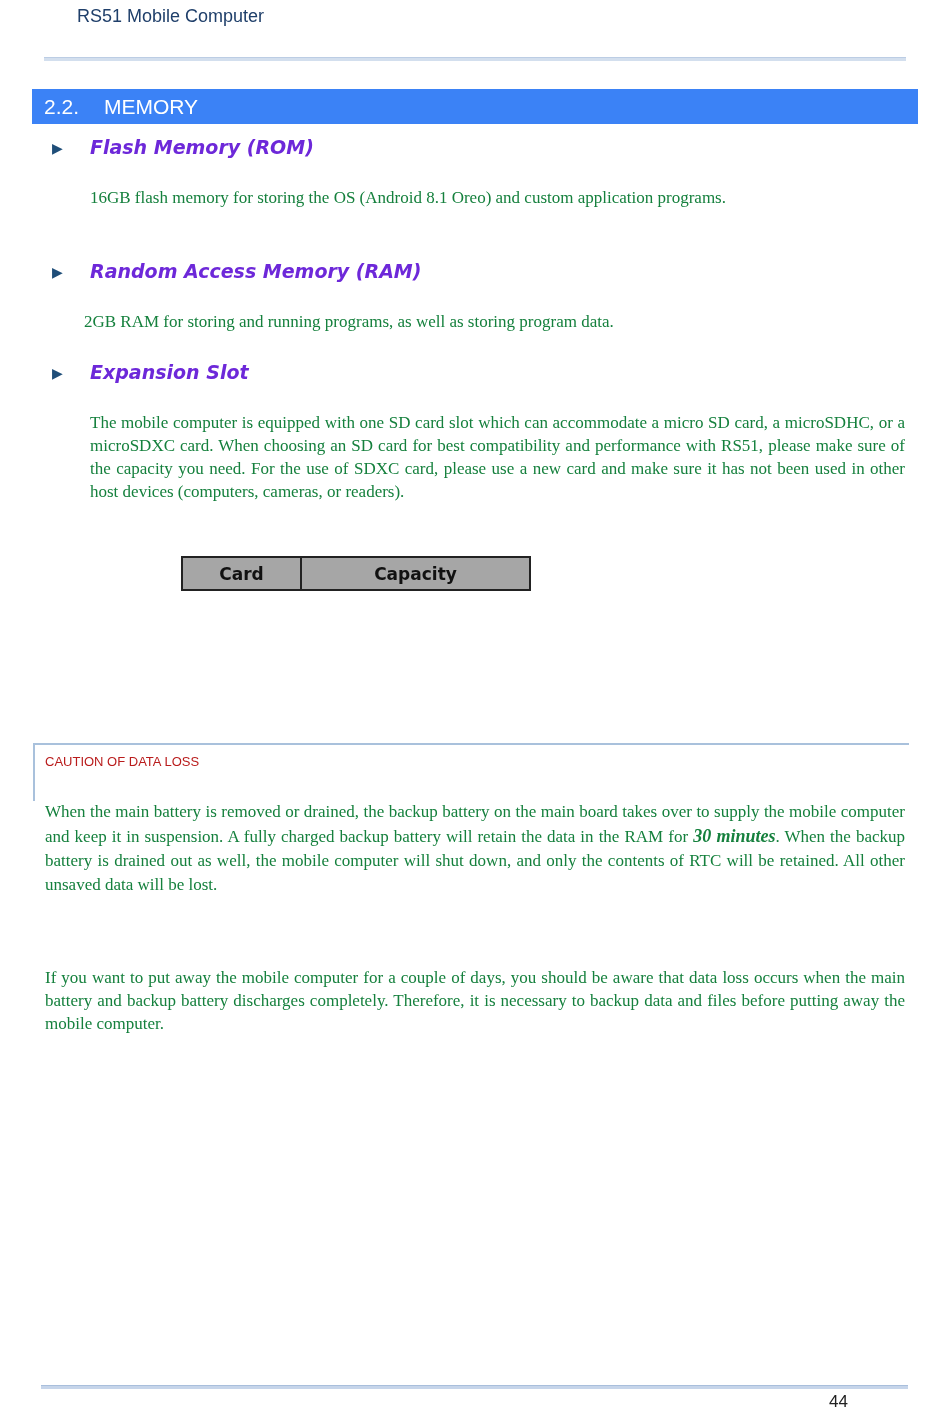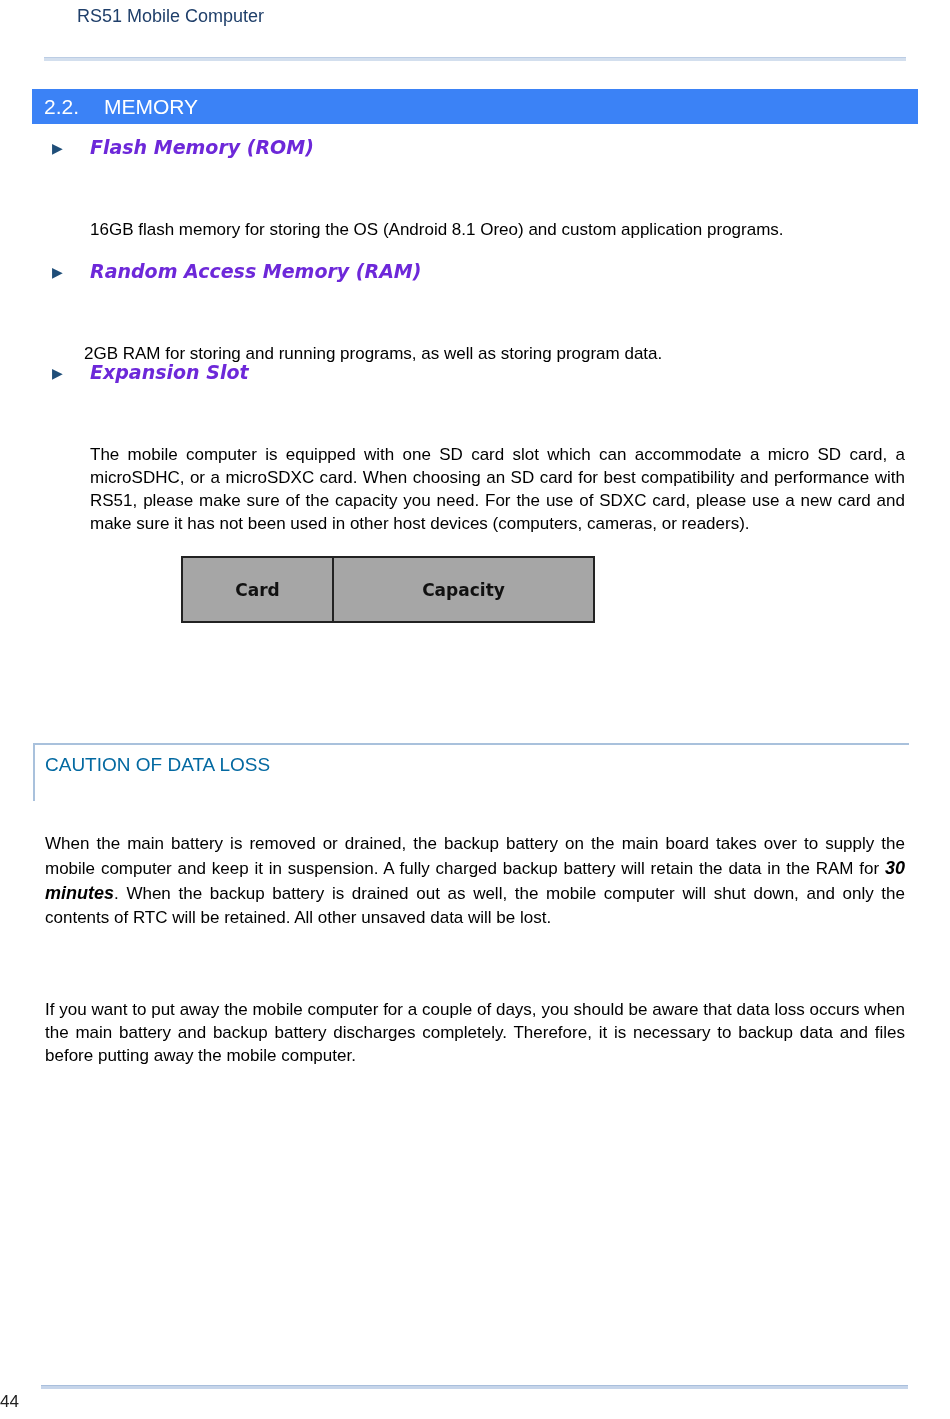--- a/index.html
+++ b/index.html
@@ -4,30 +4,30 @@
 <style>
   html, body { margin:0; padding:0; background:#ffffff; }
   body { width:950px; height:1419px; position:relative; overflow:hidden; font-family:"DejaVu Sans", sans-serif; color:#111; }
   .running-header { position:absolute; left:45px; top:6px; font-family:"Liberation Sans", sans-serif; font-size:18px; color:#1f3f6a;margin-left:32px; }
   .header-rule { position:absolute; left:44px; top:57px; width:862px; height:3px; background:#d3dfee; border-top:1px solid #bccde4; }
   .section-bar { position:absolute; left:32px; top:89px; width:886px; height:35px; background:#3b82f6; color:#fff; font-family:"Liberation Sans", sans-serif; font-size:21px; line-height:35px; }
   .section-bar .num { position:absolute; left:12px; }
   .section-bar .title { position:absolute; left:72px; }
   .bullet { position:absolute; left:52px; font-size:14px; color:#1f4e79; }
   .bullet-title { position:absolute; left:90px; font-family:"DejaVu Sans", sans-serif; font-style:italic; font-weight:bold; font-size:19px; color:#6d28d9; }
-  .para { position:absolute; font-family:Liberation Sans, sans-serif; font-size:17px; line-height:23px; text-align:justify; color:#000000;margin-top:32px; }
+  .para { position:absolute; font-family:Liberation Serif, serif; font-size:17px; line-height:23px; text-align:justify; color:#15803d; }
   .tbl { position:absolute; left:181px; top:556px; border-collapse:collapse; font-family:"DejaVu Sans", sans-serif; font-size:17px; }
-  .tbl td, .tbl th { border:2px solid #222; text-align:center; height:31px; padding:16px; }
+  .tbl td, .tbl th { border:2px solid #222; text-align:center; height:31px; padding:0; }
   .tbl th { background:#a6a6a6; font-weight:bold; }
   .tbl .c1 { width:117px; }
   .tbl .c2 { width:227px; }
   .caution-box { position:absolute; left:33px; top:743px; width:874px; height:56px; border-top:2px solid #a9c1dc; border-left:2px solid #a9c1dc; }
-  .caution-title { position:absolute; left:45px; top:754px; font-family:"Liberation Sans", sans-serif; font-size:19px; color:#0369a1; }
+  .caution-title { position:absolute; left:45px; top:754px; font-family:"Liberation Sans", sans-serif; font-size:13px; color:#b91c1c; }
   .footer-rule { position:absolute; left:41px; top:1385px; width:867px; height:3px; background:#c6d5ea; border-top:1px solid #a9bfdc; }
-  .page-number { position:absolute; left:0; width:848px; top:1392px; text-align:left; font-family:"Liberation Sans", sans-serif; font-size:17px; color:#222; }
+  .page-number { position:absolute; left:0; width:848px; top:1392px; text-align:right; font-family:"Liberation Sans", sans-serif; font-size:17px; color:#222; }
 </style>
 </head>
 <body>
 
 <div class="running-header">RS51 Mobile Computer</div>
 <div class="header-rule"></div>
 
 <div class="section-bar">
   <span class="num">2.2.</span>
   <span class="title">MEMORY</span>

